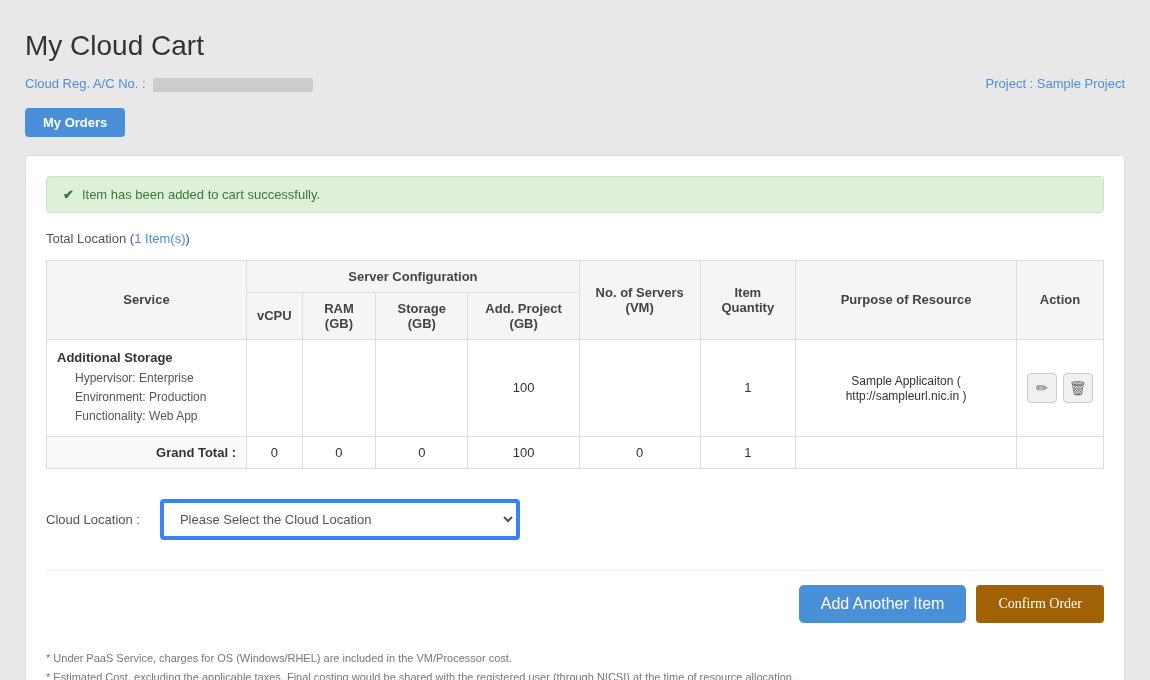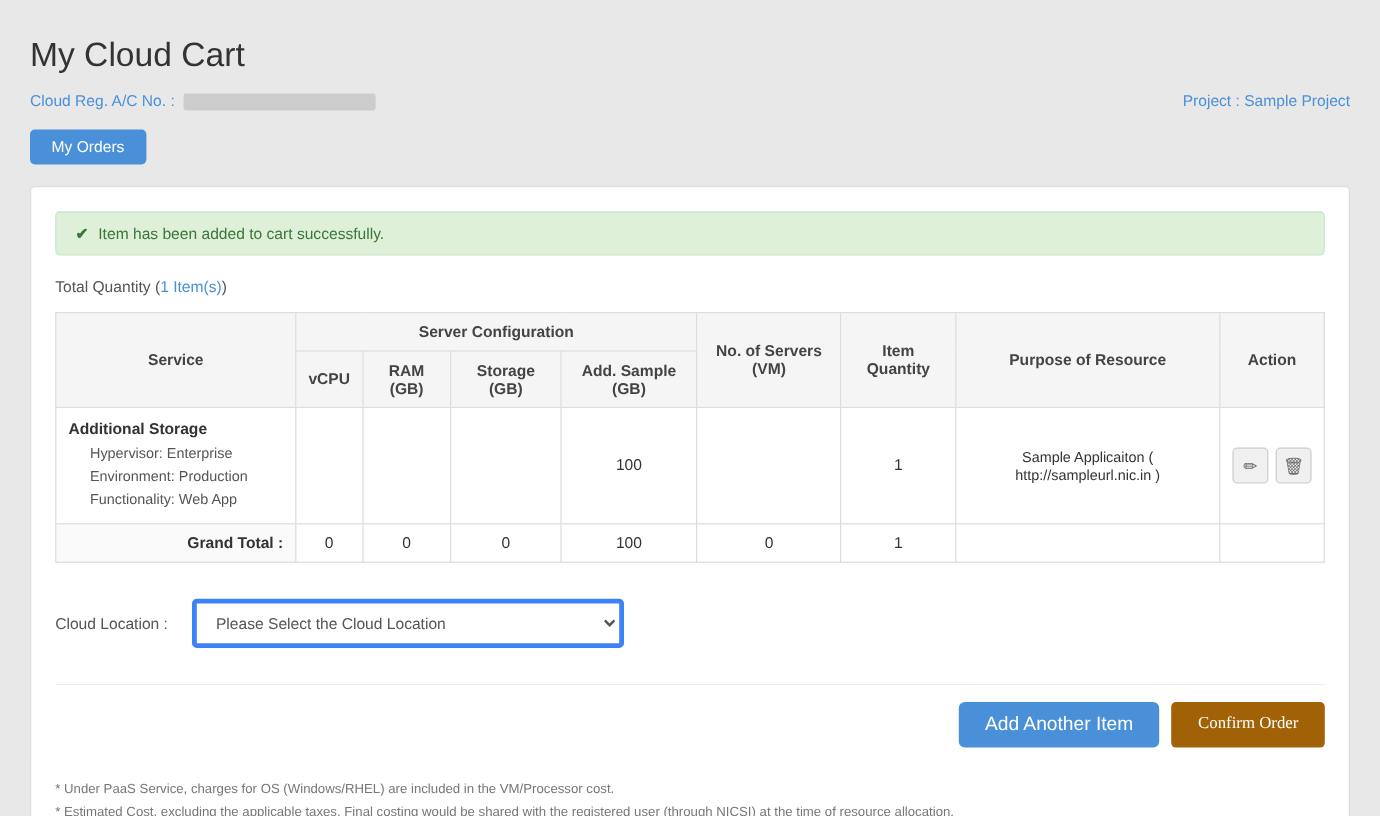--- a/index.html
+++ b/index.html
@@ -47,20 +47,21 @@
     }
     .btn-my-orders {
       background: #4a90d9;
       color: #fff;
       border: none;
       padding: 7px 18px;
       border-radius: 4px;
       cursor: pointer;
       font-size: 13px;
       margin-bottom: 18px;
+      font-weight: bold;
     }
     .card {
       background: #fff;
       border: 1px solid #ddd;
       border-radius: 4px;
       padding: 20px;
     }
     .success-banner {
       background: #dff0d8;
       border: 1px solid #c3e6cb;
@@ -224,38 +225,38 @@
   <button class="btn-my-orders">My Orders</button>
 
   <div class="card">
 
     <div class="success-banner">
       <span class="success-icon">✔</span>
       <span>Item has been added to cart successfully.</span>
     </div>
 
     <div class="total-summary">
-      <span>Total Quantity (</span><a href="#">1 Item(s)</a><span>)</span>
+      <span>Total Location (</span><a href="#">1 Item(s)</a><span>)</span>
     </div>
 
     <table>
       <thead>
         <tr>
           <th class="th-service" rowspan="2">Service</th>
           <th colspan="4">Server Configuration</th>
           <th rowspan="2">No. of Servers (VM)</th>
           <th rowspan="2">Item Quantity</th>
           <th rowspan="2">Purpose of Resource</th>
           <th rowspan="2">Action</th>
         </tr>
         <tr>
           <th>vCPU</th>
           <th>RAM (GB)</th>
           <th>Storage (GB)</th>
-          <th>Add. Sample (GB)</th>
+          <th>Add. Project (GB)</th>
         </tr>
       </thead>
       <tbody>
         <tr>
           <td class="td-service">
             <div class="service-name">Additional Storage</div>
             <div class="service-detail">Hypervisor: Enterprise</div>
             <div class="service-detail">Environment: Production</div>
             <div class="service-detail">Functionality: Web App</div>
           </td>

